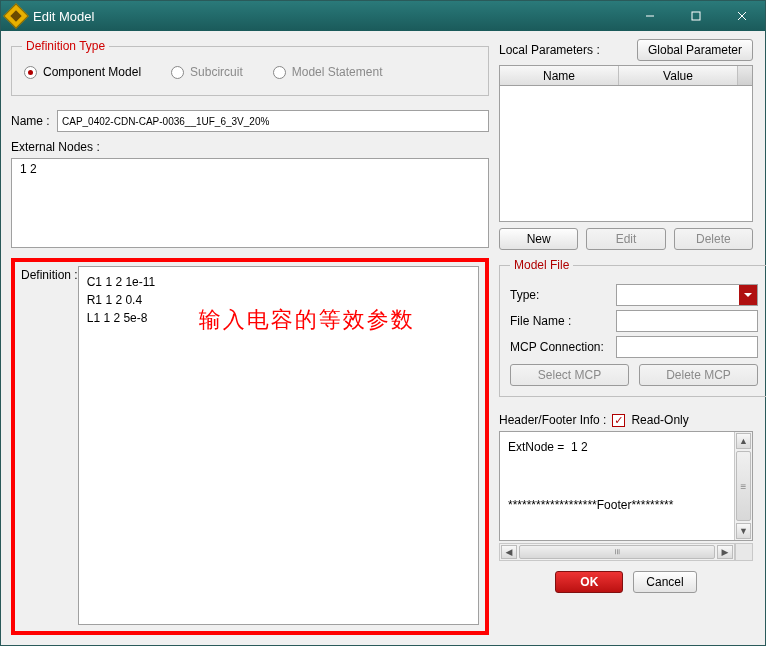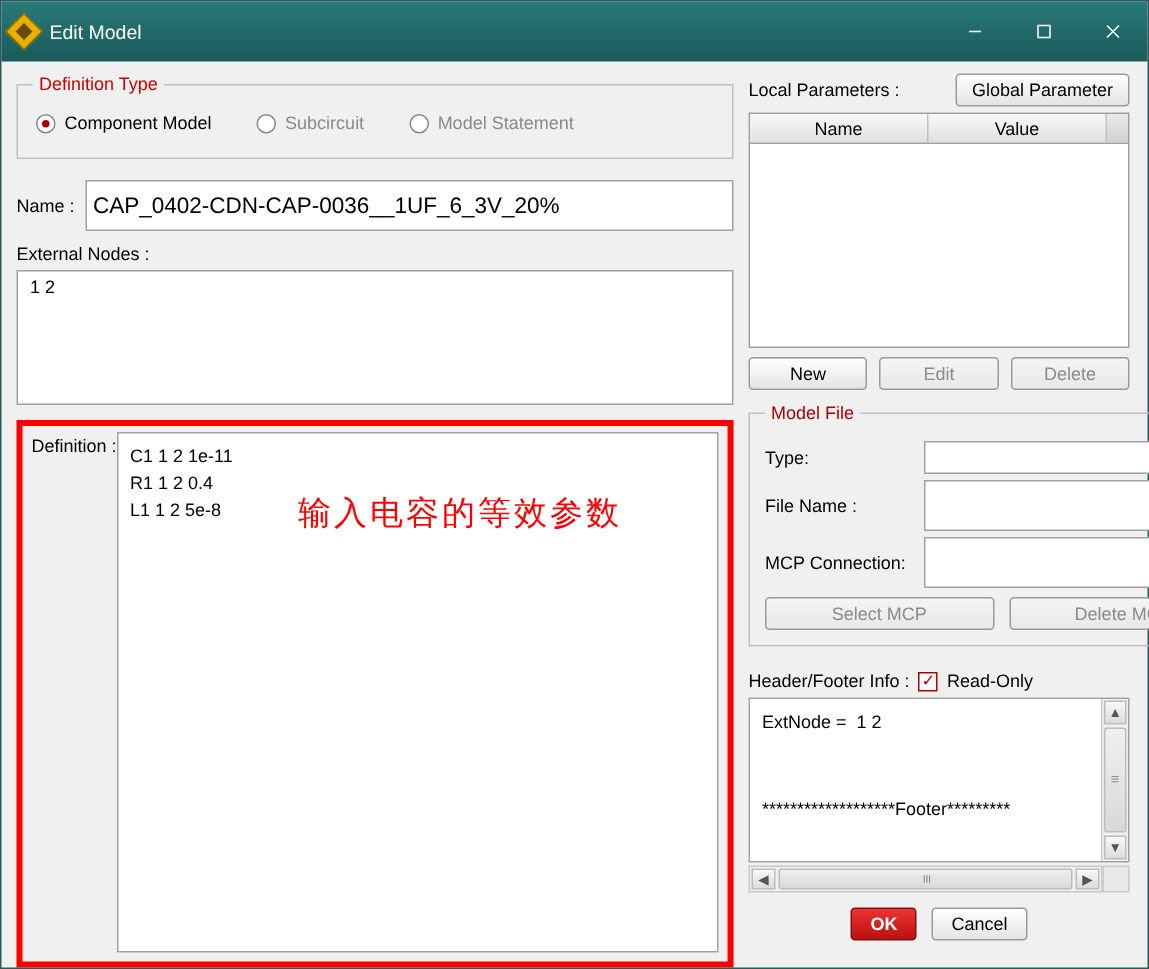--- a/index.html
+++ b/index.html
@@ -11,21 +11,21 @@
     height: 646px;
     overflow: hidden;
   }
   .window {
     width: 766px;
     height: 646px;
     background: #f0f0f0;
     border: 1px solid #2a5a5a;
   }
   .titlebar {
-    height: 40px;
+    height: 30px;
     background: #1f6a6a;
     background: linear-gradient(#2a7a7a,#1a5a5a);
     color: #fff;
     display: flex;
     align-items: center;
     padding: 0 0 0 6px;
   }
   .titlebar .app-icon {
     width: 18px; height: 18px;
     background: #e8b000;
@@ -71,22 +71,22 @@
   .radio-dot {
     width: 13px; height: 13px; border-radius: 50%;
     border: 1px solid #888; background: #fff; position: relative;
   }
   .radio-row.sel .radio-dot::after{
     content:""; position:absolute; inset:3px; border-radius:50%; background:#b00000;
   }
   .field-row { display: flex; align-items: center; gap: 6px; margin: 6px 0; }
   .field-row label { min-width: 40px; }
   input[type=text], .text-input {
-    border: 1px solid #a0a0a0; background: #fff; height: 34px;
-    padding: 2px 4px; font-family: inherit; font-size: 15px;
+    border: 1px solid #a0a0a0; background: #fff; height: 22px;
+    padding: 2px 4px; font-family: inherit; font-size: 10px;
   }
   .name-input { flex: 1; }
 
   .ext-nodes-label { margin-top: 2px; margin-bottom: 4px; }
   .ext-nodes-box {
     border: 1px solid #a0a0a0; background:#fff; height: 90px;
     padding: 3px 8px; margin-bottom: 10px;
   }
 
   .def-section {
@@ -119,21 +119,21 @@
     font-family: inherit; font-size: 12px;
     display: inline-flex; align-items:center; justify-content:center;
   }
   .btn:disabled, .btn.disabled {
     color: #8a8a8a;
     background: linear-gradient(#f4f4f4,#e8e8e8);
   }
   .btn.red {
     background: linear-gradient(#e33,#b11);
     border-color:#801010; color:#fff; font-weight:bold;
-    padding: 0 12px;
+    padding: 0 24px;
   }
   .global-btn { padding: 0 10px; }
   .param-table {
     border: 1px solid #a0a0a0; background:#fff; height: 157px;
     display:flex; flex-direction:column; margin-bottom:6px;
   }
   .param-header {
     display:flex; background: linear-gradient(#f8f8f8,#e0e0e0);
     border-bottom:1px solid #a0a0a0; height:20px;
   }

